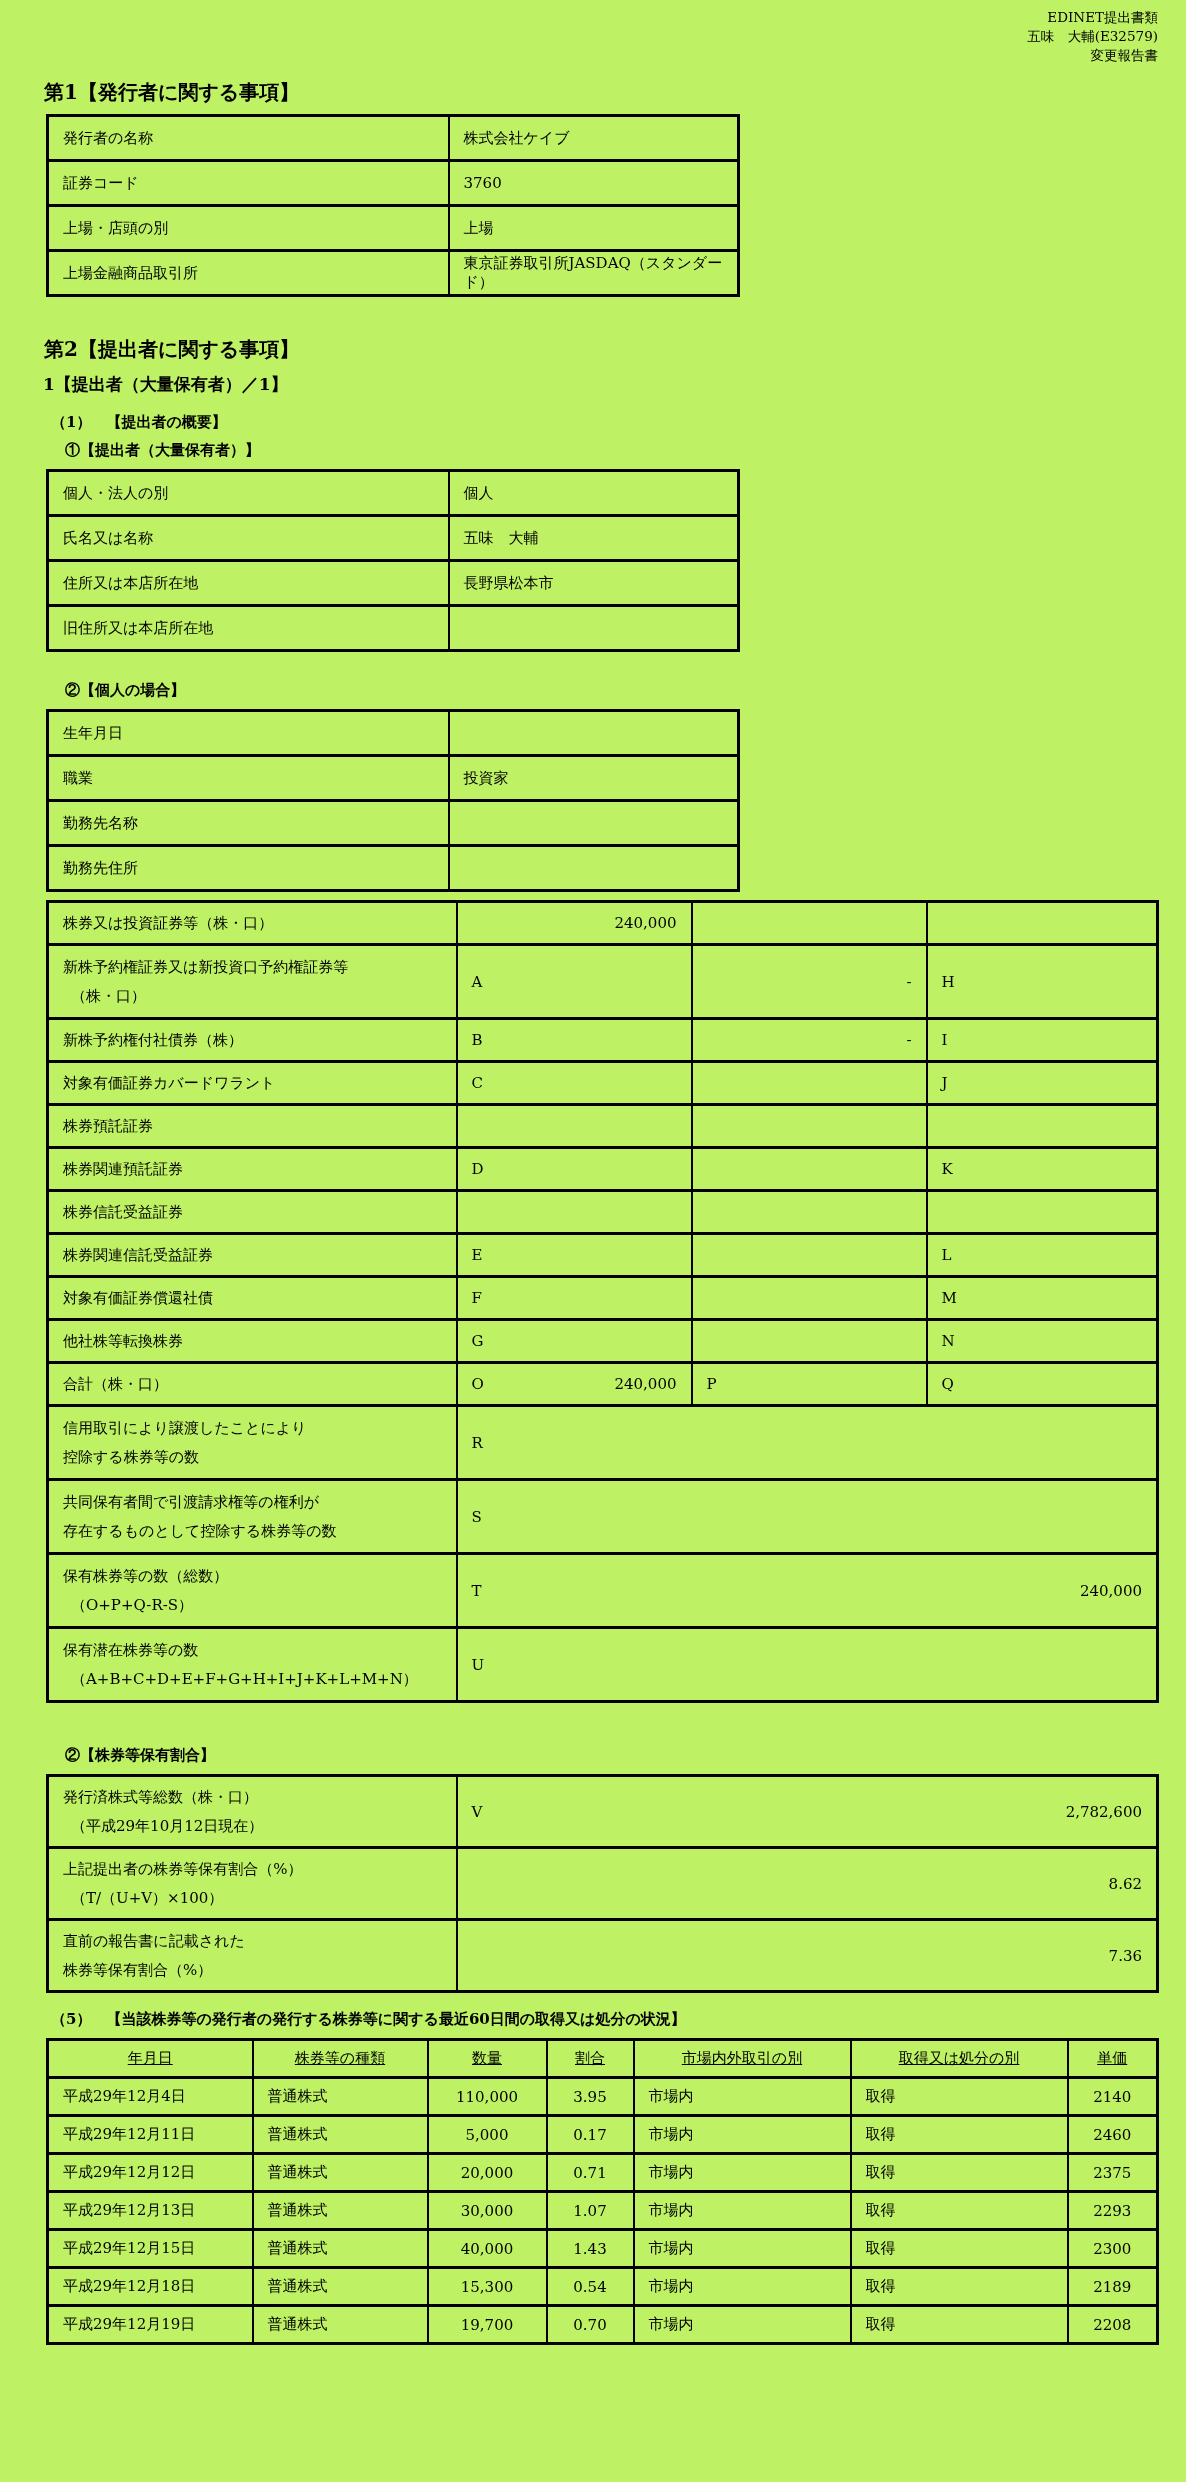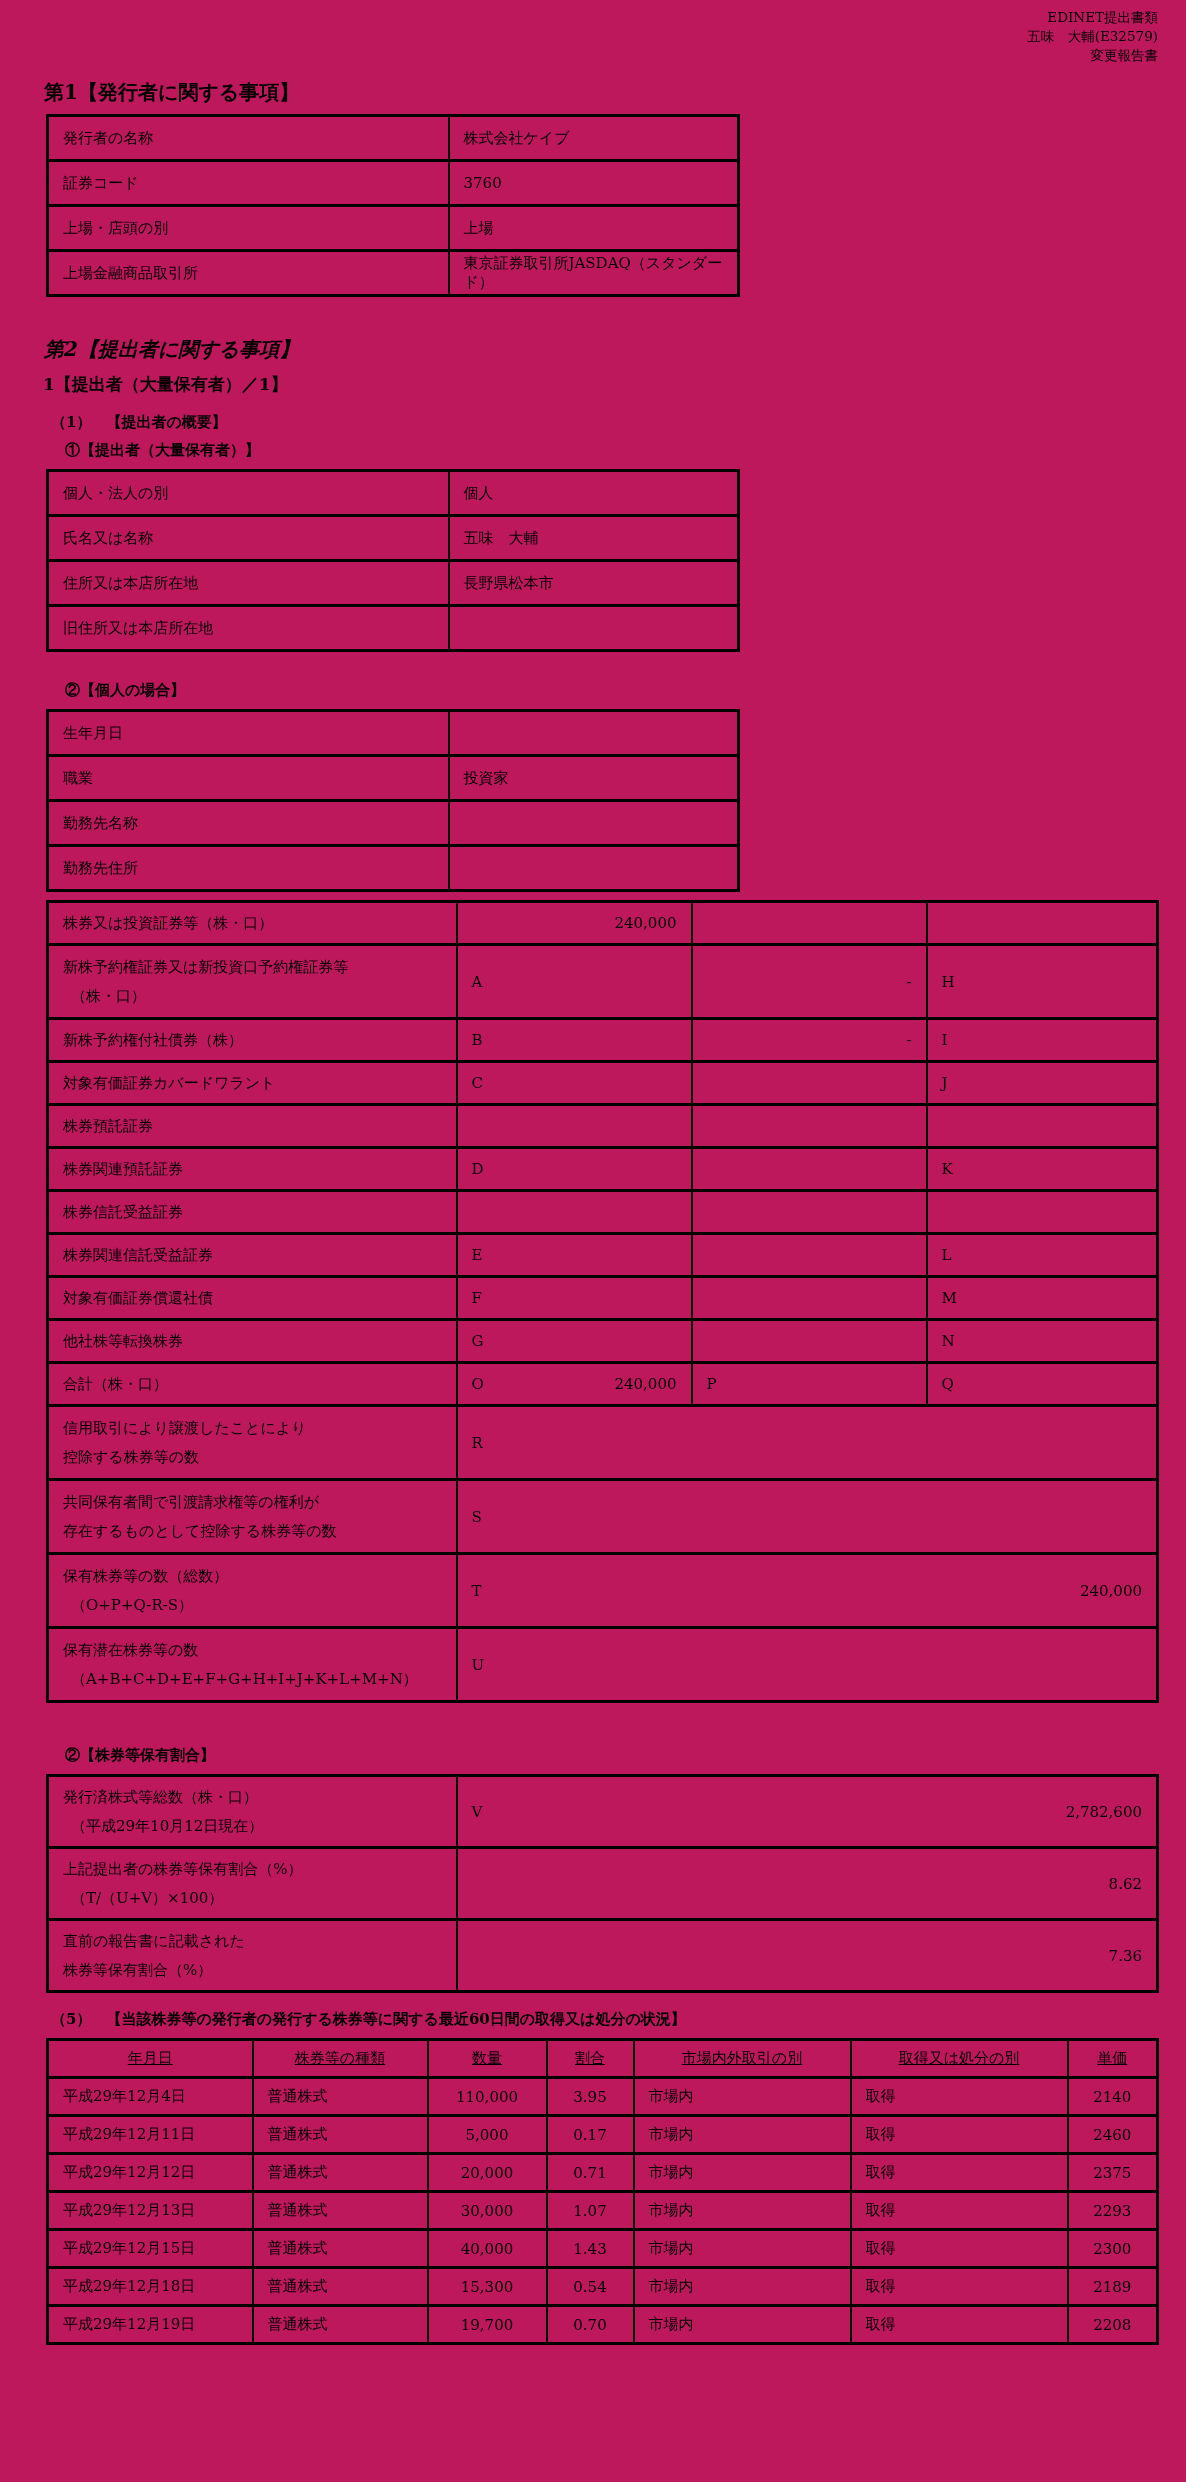--- a/index.html
+++ b/index.html
@@ -1,35 +1,35 @@
 <!DOCTYPE html>
 <html><head>
 <meta charset="utf-8">
 <style>
   html,body{margin:0;padding:0;background:#fff;}
   .page{
     position:relative;
     width:1186px;
     height:2482px;
-    background:#be185d;
+    background:#bef264;
     color:#000;
     font-family:"DejaVu Serif","Liberation Serif",serif;
     font-size:15px;
     overflow:hidden;
     box-sizing:border-box;
   }
   .doc-header{
     position:absolute;
     top:8px; right:28px;
     text-align:right;
     font-size:13.5px;
     line-height:19px;
   }
   .t1{font-size:20px;font-weight:bold;margin:78px 0 0 44px;line-height:28px;}
-  .t1.sec2{margin-top:38px;font-style:italic;}
+  .t1.sec2{margin-top:38px;}
   .t2{font-size:17px;font-weight:bold;margin:9px 0 16px 43px;line-height:24px;}
   .t3{font-size:15px;font-weight:bold;margin:9px 0 0 51px;line-height:21px;}
   .t4{font-size:15px;font-weight:bold;margin:7px 0 0 65px;line-height:21px;}
   .t4.spaced{margin-top:28px;}
   .t4.ratio-h{margin-top:42px;}
   .t3.tx-h{margin-top:16px;}
 
   table.doc{
     border-collapse:collapse;
     margin:8px 4px 0 46px;

